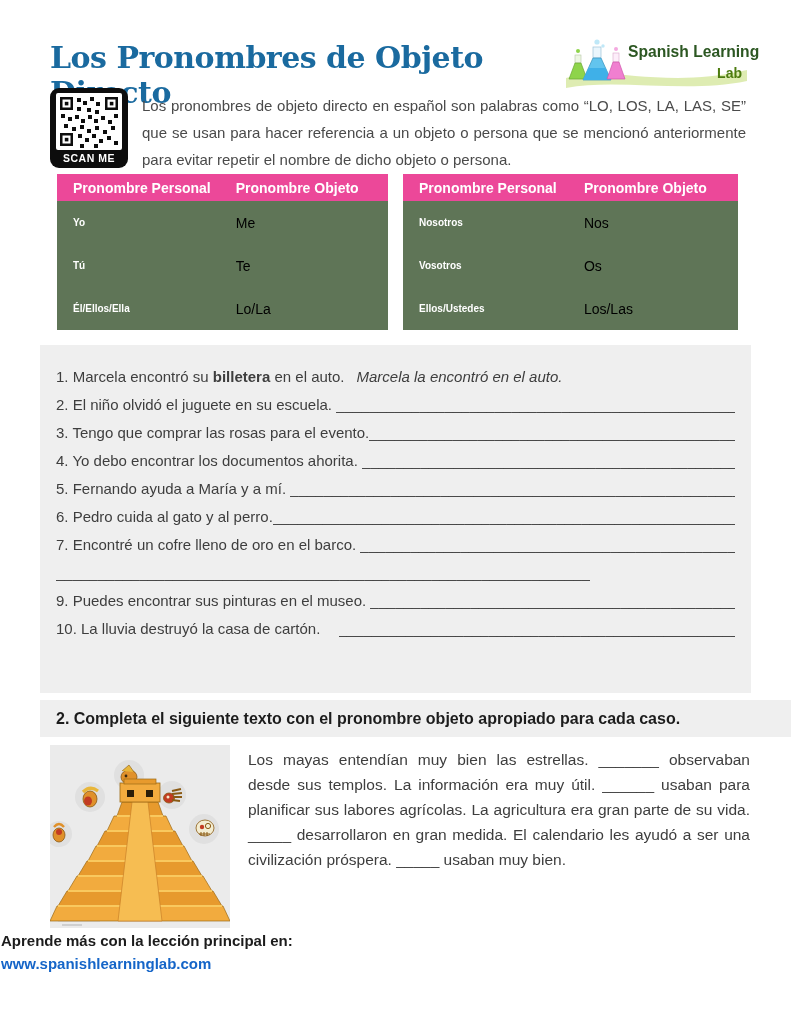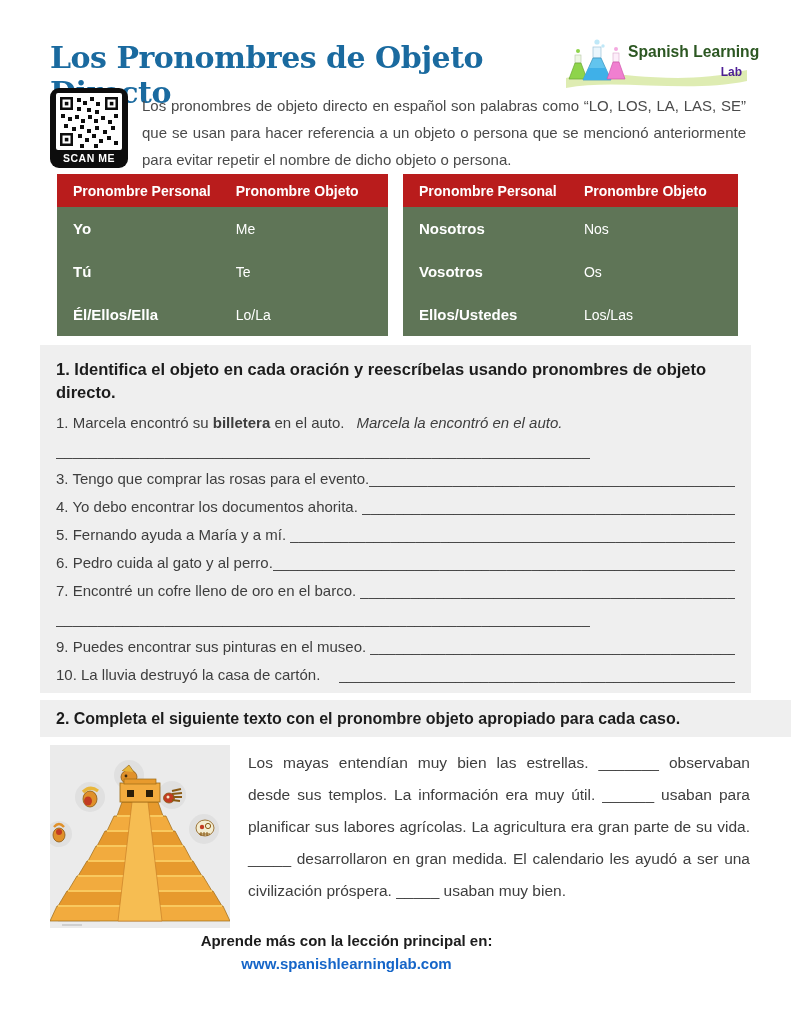--- a/index.html
+++ b/index.html
@@ -7,60 +7,60 @@
         font-family:"Liberation Sans",sans-serif;margin:0 auto;}
 
   
   .title{position:absolute;left:50px;top:40px;width:520px;
          font-family:"DejaVu Serif",serif;font-weight:bold;font-size:30px;
          color:#1a6a9f;letter-spacing:-0.5px;}
   .logo{position:absolute;left:566px;top:34px;width:182px;height:70px;}
   .logo svg{position:absolute;left:0;top:0;}
   .logo-line1{position:absolute;left:62px;top:8px;font-weight:bold;font-size:17px;
               color:#2c5722;transform:scaleX(.92);transform-origin:left;white-space:nowrap;}
-  .logo-line2{position:absolute;right:6px;top:31px;font-weight:bold;font-size:12px;color:#4c1d95;}
+  .logo-line2{position:absolute;right:6px;top:31px;font-weight:bold;font-size:14px;color:#4d7c0f;}
 
   .qr{position:absolute;left:50px;top:88px;width:78px;height:94px;}
 
   .intro{position:absolute;left:142px;top:92px;width:604px;font-size:15px;line-height:27px;
          color:#4a4a4a;text-align:justify;}
 
   
   .ptable{position:absolute;top:174px;}
   .ptable.left{left:57px;width:331px;}
   .ptable.right{left:403px;width:335px;}
-  .thead{display:grid;grid-template-columns:54% 46%;background:#b91c1c;color:#ffffff;
-         height:33px;align-items:center;font-weight:bold;font-size:14px;}
+  .thead{display:grid;grid-template-columns:54% 46%;background:#ec4899;color:#ffffff;
+         height:27px;align-items:center;font-weight:bold;font-size:14px;}
   .thead span:first-child{padding-left:16px;}
   .tbody{background:#5f7557;}
   .trow{display:grid;grid-template-columns:54% 46%;height:43px;align-items:center;}
-  .pcol{padding-left:16px;color:#ffffff;font-weight:bold;font-size:15px;}
-  .vcol{color:#ffffff;font-size:14px;}
+  .pcol{padding-left:16px;color:#ffffff;font-weight:bold;font-size:10px;}
+  .vcol{color:#000000;font-size:14px;}
 
   
   .sec1{position:absolute;left:40px;top:345px;width:711px;height:348px;background:#efefef;
         box-sizing:border-box;padding:13px 16px 0 16px;}
   .sec-heading{font-weight:bold;font-size:16.5px;line-height:23px;color:#1c1c1c;width:665px;}
   .sec1 .items{margin-top:4px;}
   .item{display:flex;height:28px;align-items:center;font-size:15px;color:#3e3e3e;white-space:pre;}
   .item .bl{flex:1;overflow:hidden;white-space:nowrap;color:#3e3e3e;}
   .item.gap-blank .bl{margin-left:14px;}
   .ex-bold{font-weight:bold;}
   .ex-italic{font-style:italic;margin-left:12px;}
 
   
   .sec2-head{position:absolute;left:40px;top:700px;width:790px;height:37px;background:#efefef;
              display:flex;align-items:center;box-sizing:border-box;padding-left:16px;
              font-weight:bold;font-size:16px;color:#1c1c1c;}
   .maya{position:absolute;left:50px;top:745px;width:180px;height:183px;background:#ebebeb;}
   .sec2-par{position:absolute;left:248px;top:747px;width:502px;font-size:15.5px;
-            line-height:32px;color:#3e3e3e;text-align:justify;}
-
-  
-  .footer{position:absolute;left:16px;top:932px;width:661px;text-align:center;}
+            line-height:25px;color:#3e3e3e;text-align:justify;}
+
+  
+  .footer{position:absolute;left:1px;top:932px;width:661px;text-align:left;}
   .footer-l1{font-weight:bold;font-size:15px;color:#1c1c1c;}
   .footer-l2{font-weight:bold;font-size:15px;color:#1565c8;margin-top:6px;text-decoration:none;display:inline-block;}
 </style>
 </head>
 <body>
 
 <div class="page">
 
   <div class="title">Los Pronombres de Objeto Directo</div>
 
@@ -179,27 +179,26 @@
         <span class="vcol">Os</span>
       </div>
       <div class="trow">
         <span class="pcol">Ellos/Ustedes</span>
         <span class="vcol">Los/Las</span>
       </div>
     </div>
   </div>
 
   <div class="sec1">
-    <div class="sec-heading">1. Identifica el objeto en cada oración y reescríbelas usando pronombres de objeto directo.</div>
     <div class="items">
       <div class="item">
         <span>1. Marcela encontró su </span><span class="ex-bold">billetera</span><span> en el auto.</span><span class="ex-italic">Marcela la encontró en el auto.</span>
       </div>
       <div class="item">
-        <span class="bl">________________________________________________________________</span>
+        <span>2. El niño olvidó el juguete en su escuela. </span><span class="bl">________________________________________________________________</span>
       </div>
       <div class="item">
         <span>3. Tengo que comprar las rosas para el evento.</span><span class="bl">________________________________________________________________</span>
       </div>
       <div class="item">
         <span>4. Yo debo encontrar los documentos ahorita. </span><span class="bl">________________________________________________________________</span>
       </div>
       <div class="item">
         <span>5. Fernando ayuda a María y a mí. </span><span class="bl">________________________________________________________________</span>
       </div>

